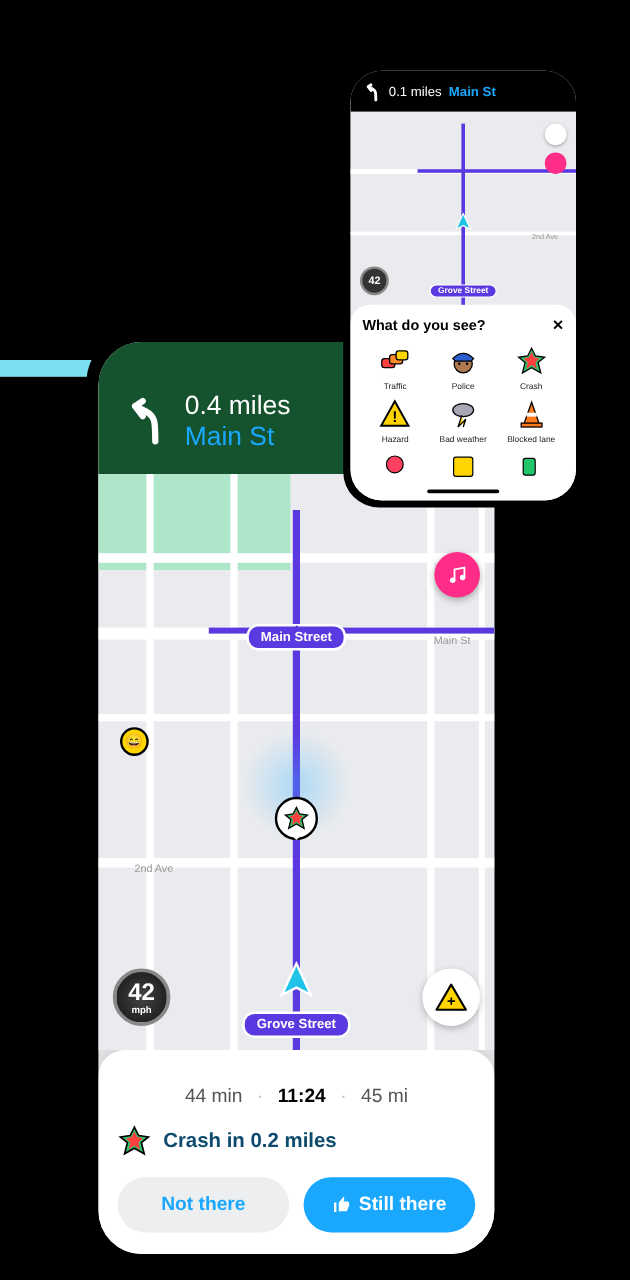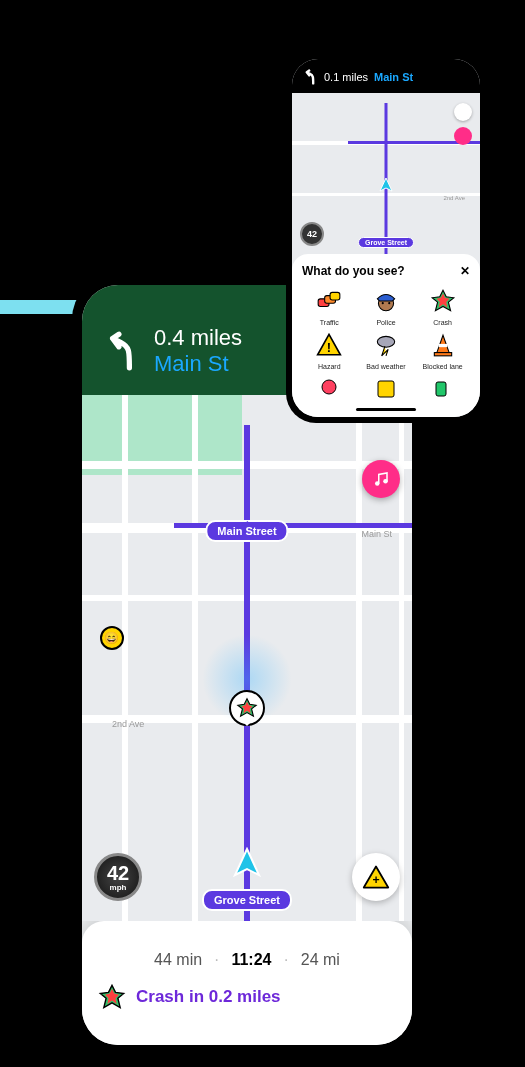--- a/index.html
+++ b/index.html
@@ -125,21 +125,21 @@
     box-shadow:0 -4px 12px rgba(0,0,0,0.1);
   }
   .trip-row{
     display:flex; justify-content:center; gap:12px;
     font-size:16px; color:#555; margin-bottom:14px;margin-top:16px;
   }
   .trip-row .eta{font-weight:700;color:#000;}
   .trip-row .dot{color:#bbb;}
   .alert-row{
     display:flex; align-items:center; gap:10px;
-    font-size:17px; font-weight:700; color:#6d28d9; margin-bottom:16px;
+    font-size:17px; font-weight:700; color:#0c4a6e; margin-bottom:16px;
   }
   .btn-row{ display:flex; gap:12px; }
   .btn{
     flex:1; padding:14px 0; border-radius:24px; text-align:center;
     font-size:16px; font-weight:600; display:flex;align-items:center;justify-content:center;gap:6px;
     cursor:pointer;
   }
   .btn.ghost{ background:#eceef0; color:#1aa8ff; }
   .btn.primary{ background:#1aa8ff; color:#fff; }
   
@@ -253,28 +253,39 @@
         </svg>
       </div>
     </div>
 
     <div class="bottom-card">
       <div class="trip-row">
         <span>44 min</span>
         <span class="dot">·</span>
         <span class="eta">11:24</span>
         <span class="dot">·</span>
-        <span>24 mi</span>
+        <span>45 mi</span>
       </div>
       <div class="alert-row">
         <svg width="28" height="28" viewBox="0 0 24 24">
           <polygon points="12,2 15,8 22,9 17,13 19,21 12,17 5,21 7,13 2,9 9,8" fill="#2fc46a" stroke="#000" stroke-width="1.2"></polygon>
           <polygon points="12,5 14,9 18,10 15,13 16,18 12,15 8,18 9,13 6,10 10,9" fill="#ff4040"></polygon>
         </svg>
         <span>Crash in 0.2 miles</span>
+      </div>
+      <div class="btn-row">
+        <div class="btn ghost">
+          <span>Not there</span>
+        </div>
+        <div class="btn primary">
+          <svg width="16" height="16" viewBox="0 0 24 24">
+              <path d="M2 21h3V9H2v12zm19-11c0-1.1-.9-2-2-2h-5l1-5-1-1-6 7v11h10l3-7v-3z" fill="#fff"></path>
+            </svg>
+          <span>Still there</span>
+        </div>
       </div>
     </div>
   </div>
 </div>
 
 <div class="phone-small">
   <div class="screen-small">
     <div class="nav-header-s">
       <svg width="16" height="16" viewBox="0 0 40 40">
         <path d="M28 36 C28 20 28 16 20 12 L12 8 M12 8 L18 4 M12 8 L18 16" stroke="#fff" stroke-width="6" fill="none" stroke-linecap="round"></path>

